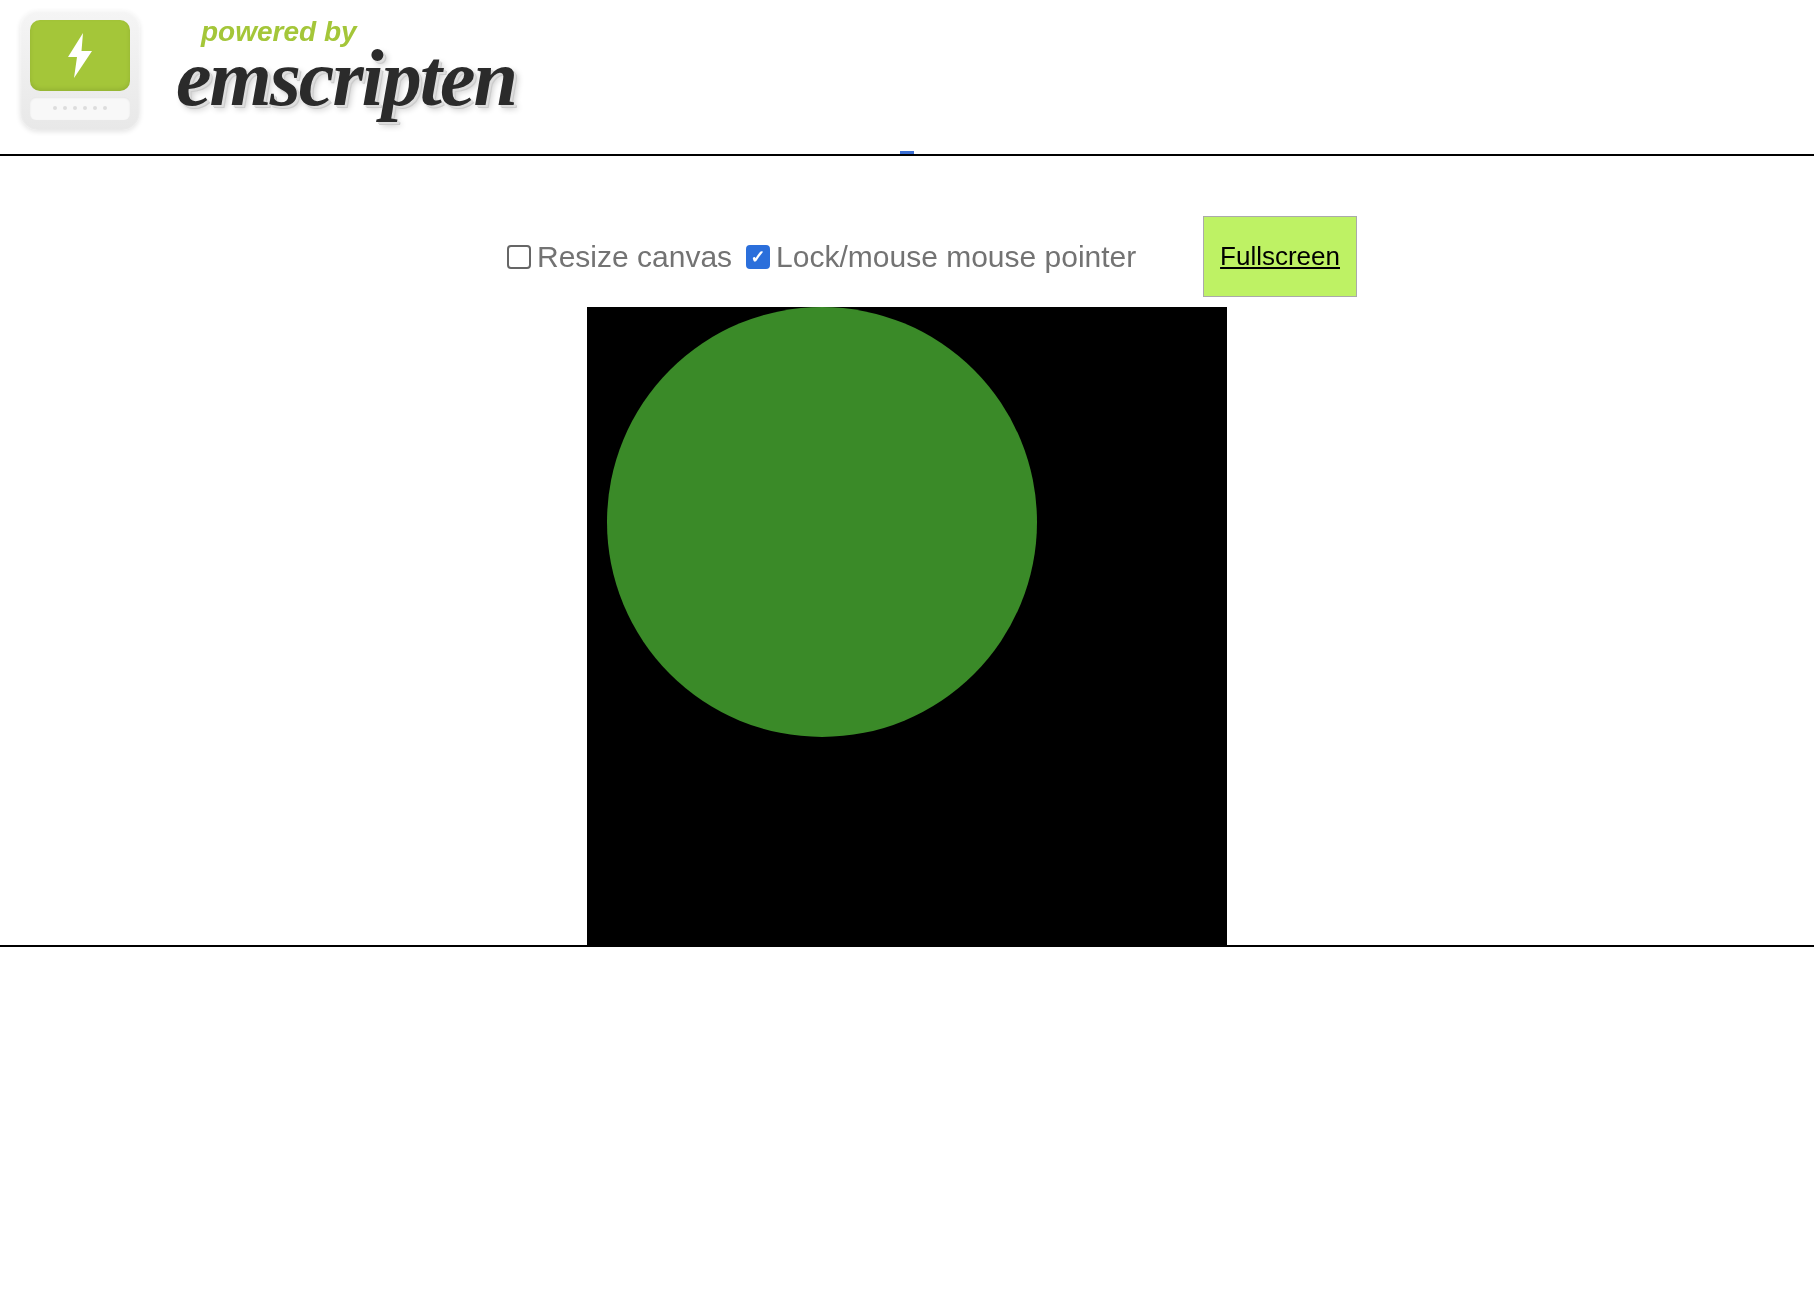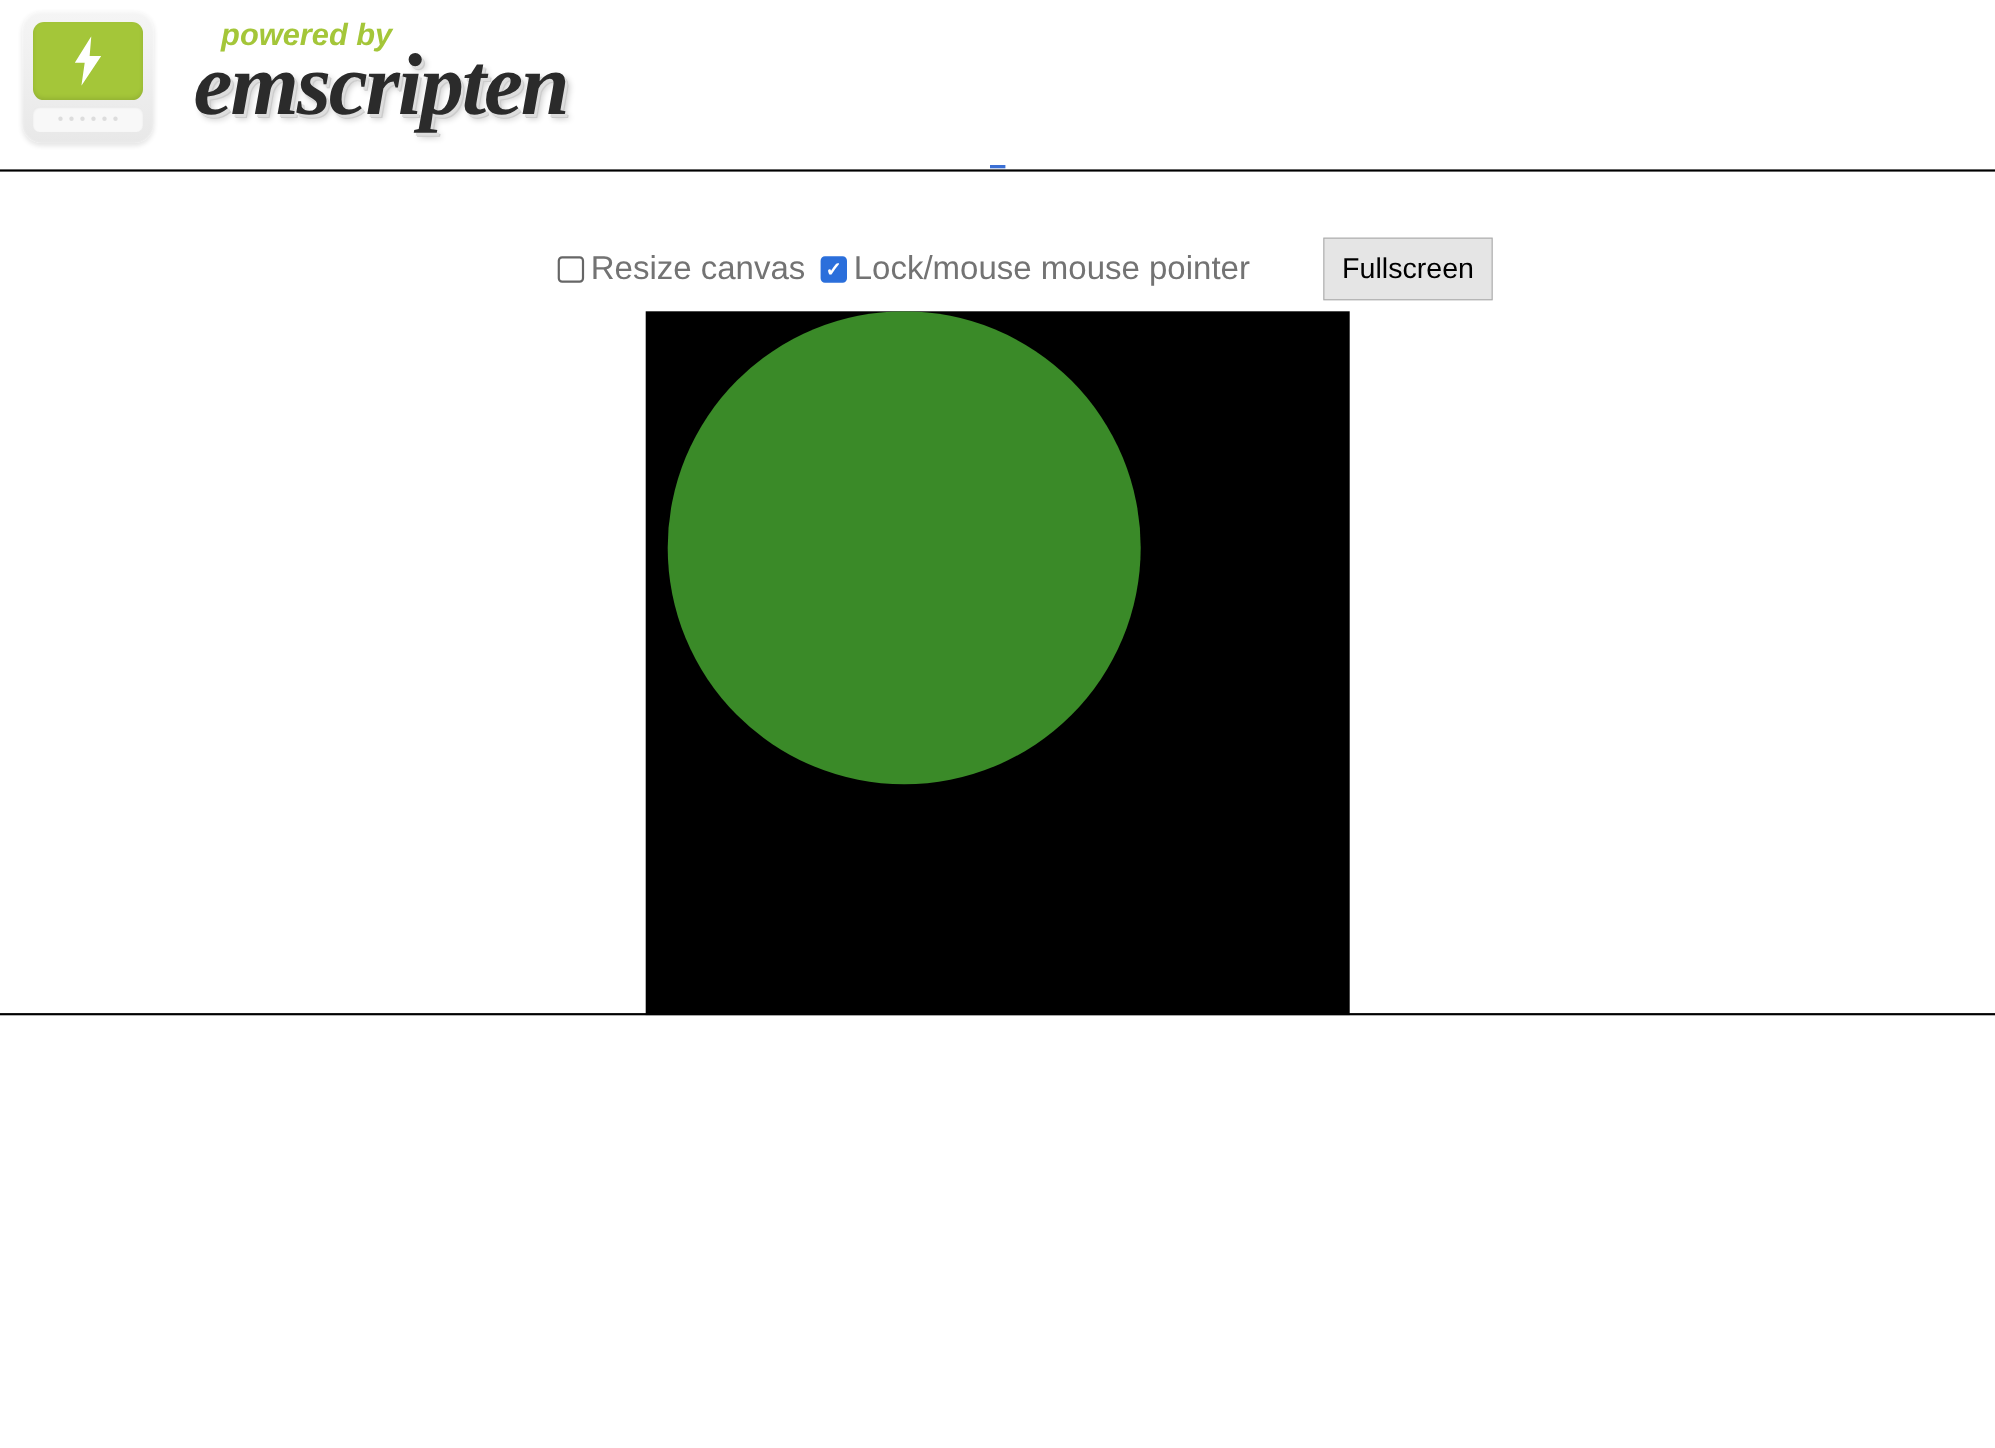--- a/index.html
+++ b/index.html
@@ -137,26 +137,27 @@
     }
     .checkbox.checked::after {
       content: "✓";
       color: #fff;
       font-size: 18px;
       font-weight: bold;
       line-height: 1;
     }
     .fullscreen-btn {
       margin-left: auto;
-      padding: 12px 16px;
+      padding: 24px 16px;
       font-size: 26px;
-      background: #e5e5e5;
+      background: #bef264;
       border: 1px solid #aaa;
       cursor: pointer;
       font-family: inherit;
+      text-decoration: underline;
     }
     .canvas-container {
       width: 640px;
       height: 640px;
       background: #000;
       position: relative;
       overflow: hidden;
     }
     .green-circle {
       width: 430px;

